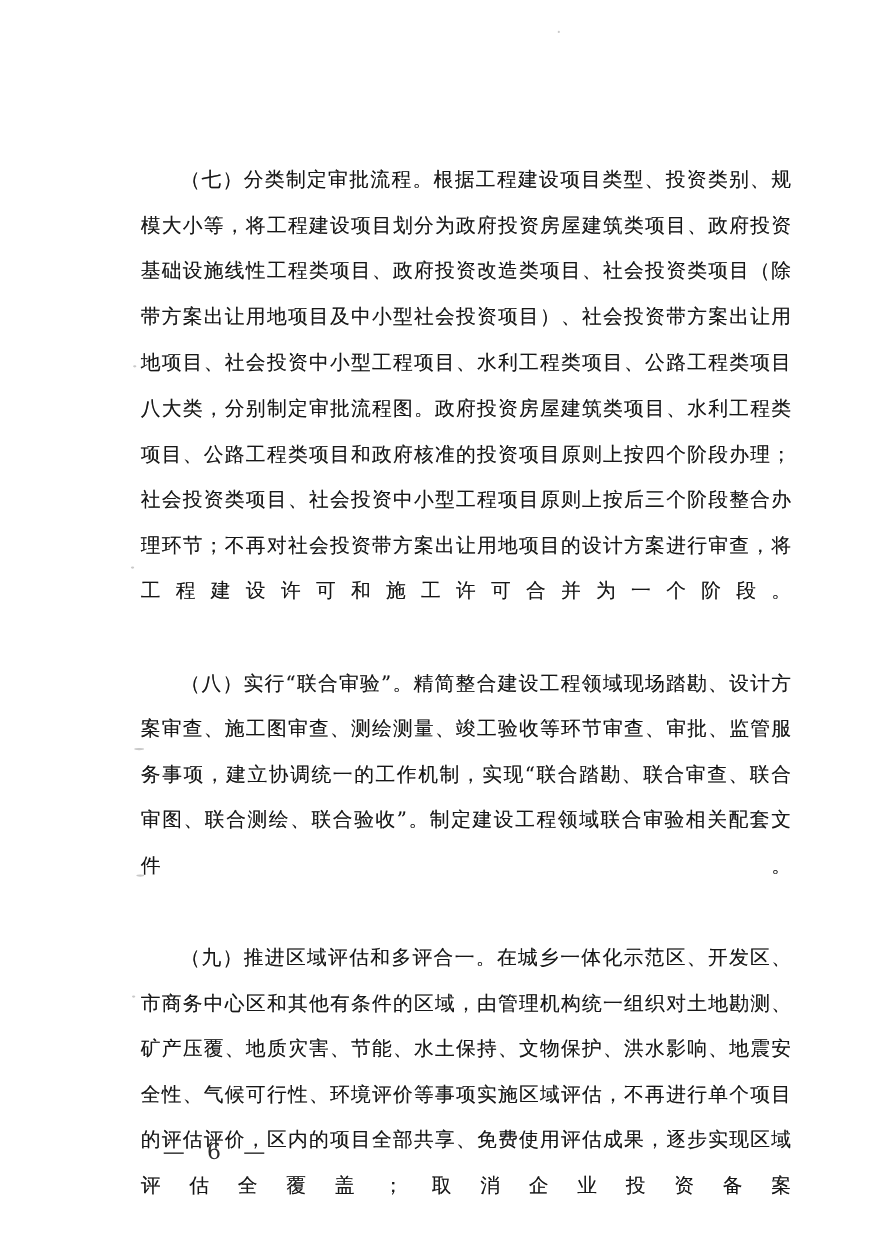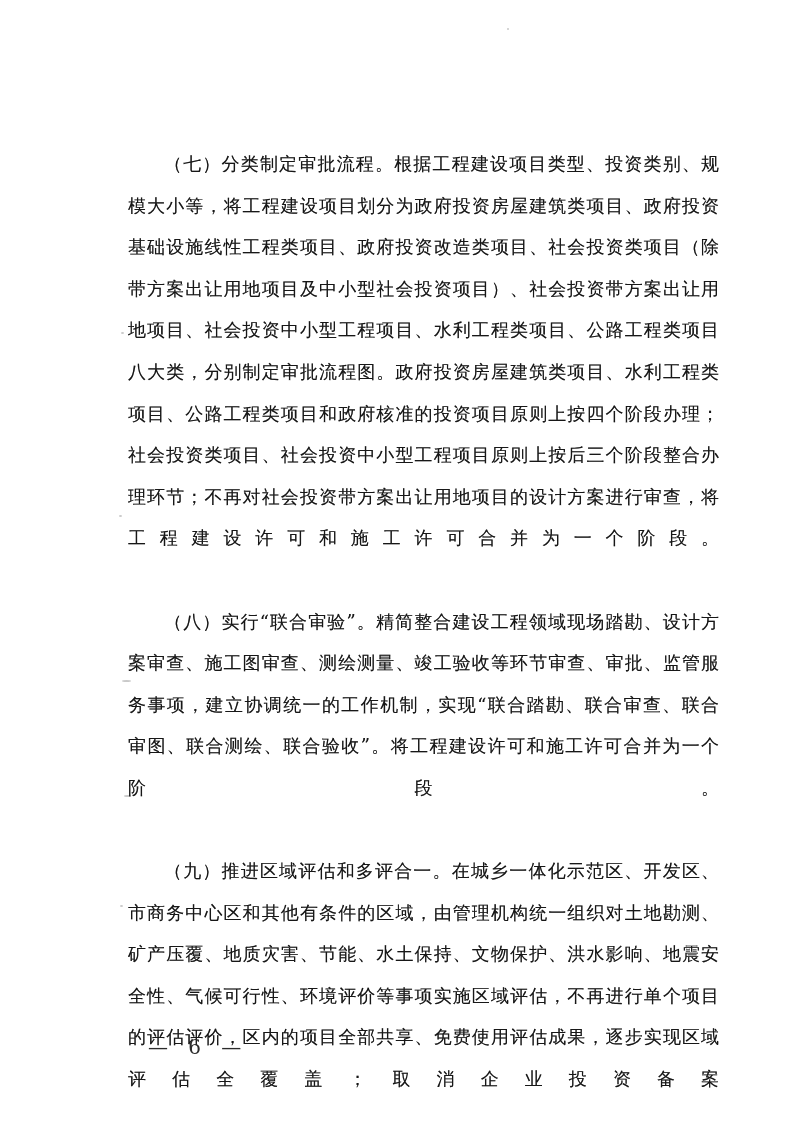--- a/index.html
+++ b/index.html
@@ -77,19 +77,19 @@
 
   <span class="speckle" style="left:507px; top:28px; width:2px; height:2px;"></span>
   <span class="speckle" style="left:121px; top:332px; width:3px; height:2px;"></span>
   <span class="speckle" style="left:119px; top:515px; width:3px; height:2px;"></span>
   <span class="speckle" style="left:122px; top:680px; width:9px; height:2px;"></span>
   <span class="speckle" style="left:124px; top:795px; width:7px; height:2px;"></span>
   <span class="speckle" style="left:120px; top:905px; width:3px; height:2px;"></span>
 
   <div id="text-block">
     <p class="para">（七）分类制定审批流程。根据工程建设项目类型、投资类别、规模大小等，将工程建设项目划分为政府投资房屋建筑类项目、政府投资基础设施线性工程类项目、政府投资改造类项目、社会投资类项目（除带方案出让用地项目及中小型社会投资项目）、社会投资带方案出让用地项目、社会投资中小型工程项目、水利工程类项目、公路工程类项目八大类，分别制定审批流程图。政府投资房屋建筑类项目、水利工程类项目、公路工程类项目和政府核准的投资项目原则上按四个阶段办理；社会投资类项目、社会投资中小型工程项目原则上按后三个阶段整合办理环节；不再对社会投资带方案出让用地项目的设计方案进行审查，将工程建设许可和施工许可合并为一个阶段。</p>
-    <p class="para">（八）实行“联合审验”。精简整合建设工程领域现场踏勘、设计方案审查、施工图审查、测绘测量、竣工验收等环节审查、审批、监管服务事项，建立协调统一的工作机制，实现“联合踏勘、联合审查、联合审图、联合测绘、联合验收”。将工程建设许可和施工许可合并为一个阶段。</p>
+    <p class="para">（八）实行“联合审验”。精简整合建设工程领域现场踏勘、设计方案审查、施工图审查、测绘测量、竣工验收等环节审查、审批、监管服务事项，建立协调统一的工作机制，实现“联合踏勘、联合审查、联合审图、联合测绘、联合验收”。制定建设工程领域联合审验相关配套文件。</p>
     <p class="para">（九）推进区域评估和多评合一。在城乡一体化示范区、开发区、市商务中心区和其他有条件的区域，由管理机构统一组织对土地勘测、矿产压覆、地质灾害、节能、水土保持、文物保护、洪水影响、地震安全性、气候可行性、环境评价等事项实施区域评估，不再进行单个项目的评估评价，区内的项目全部共享、免费使用评估成果，逐步实现区域评估全覆盖；取消企业投资备案</p>
   </div>
 
   <div id="page-number">—  6  —</div>
 
 </div>
 
 </body></html>

